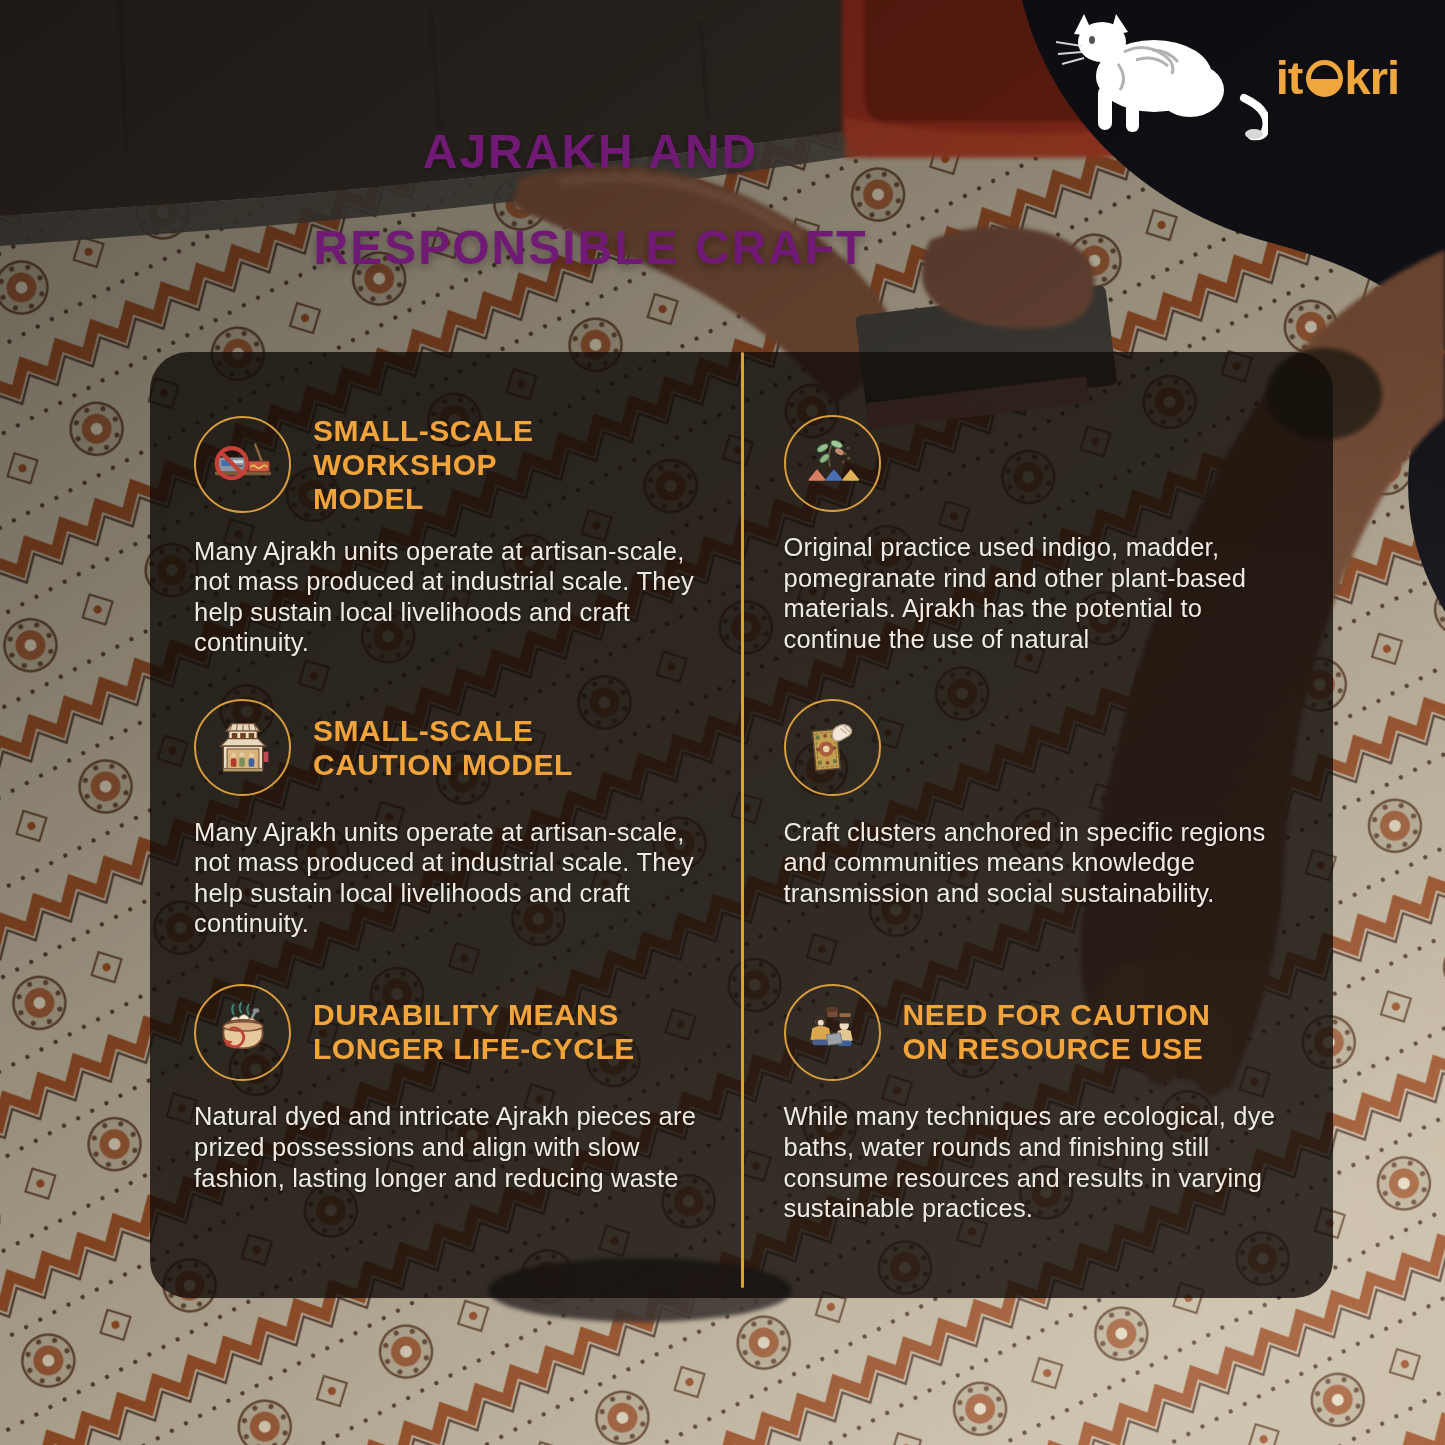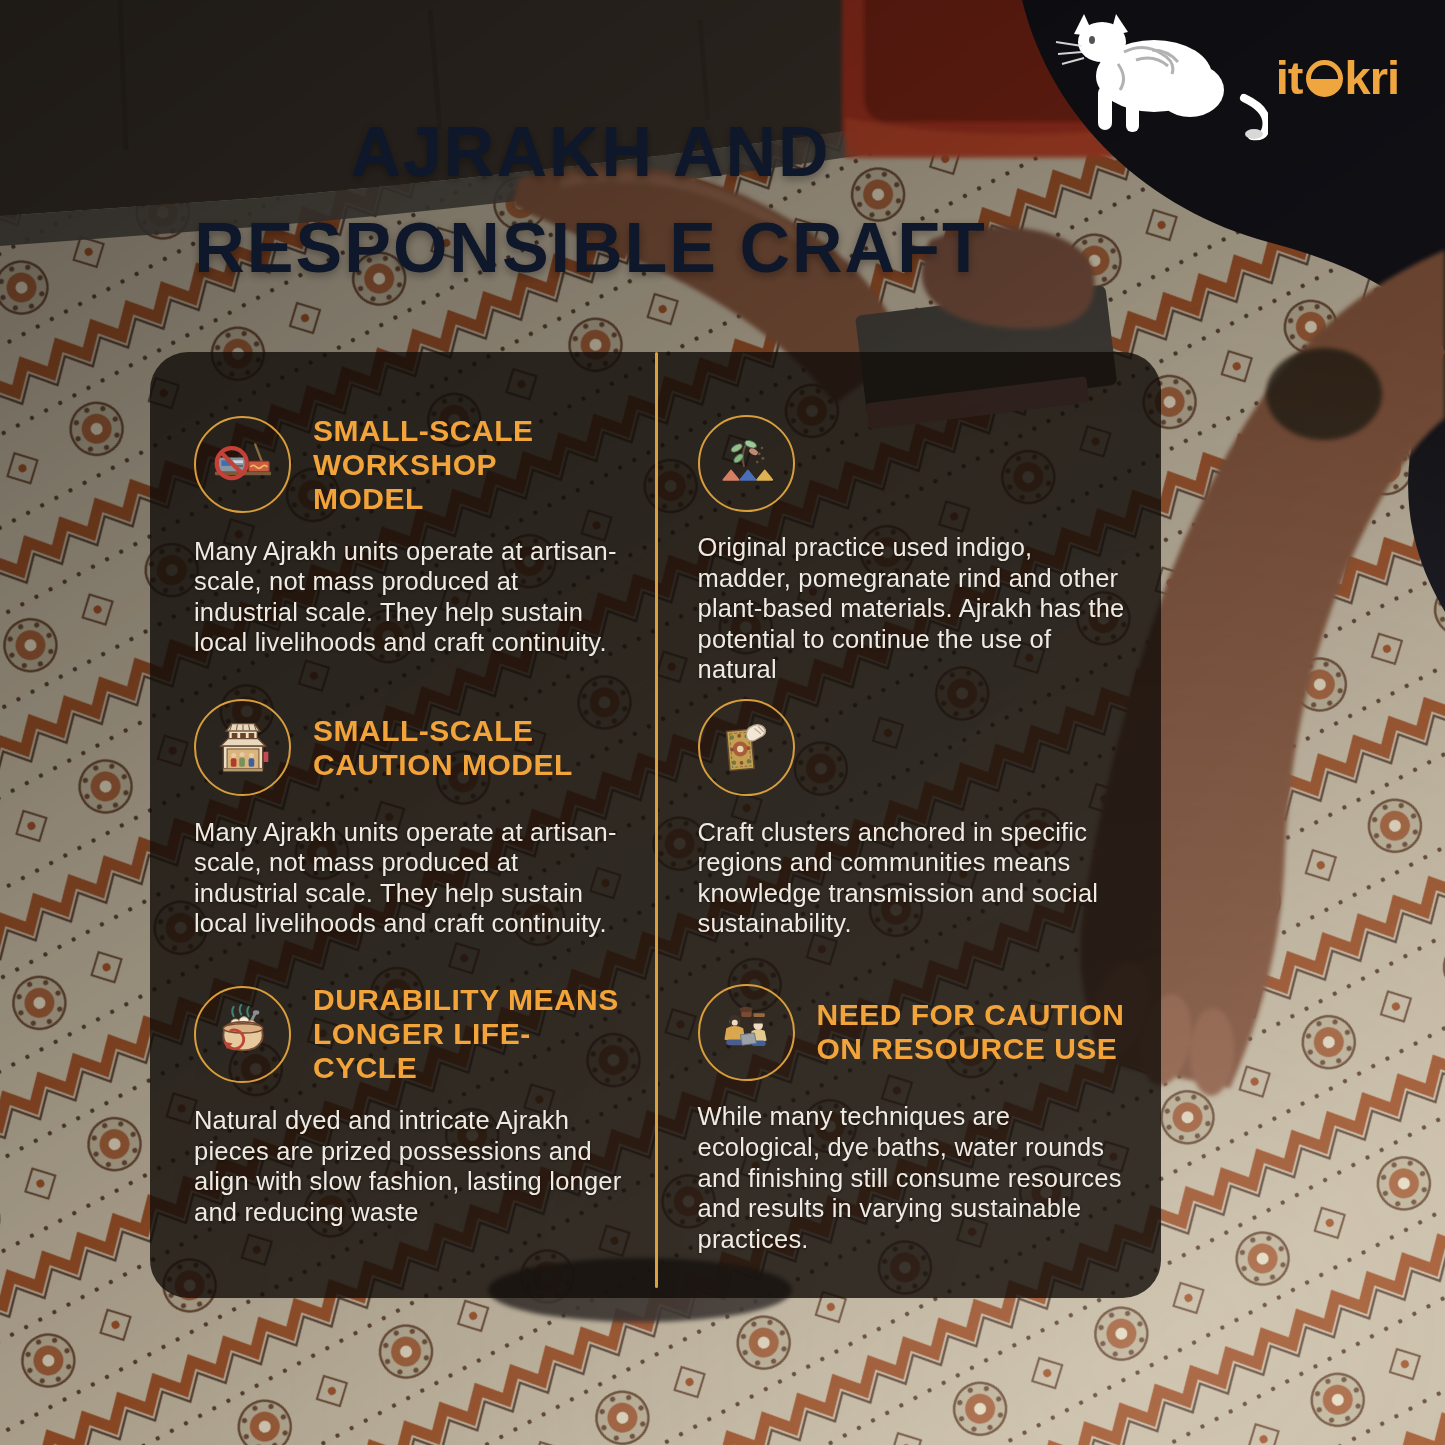--- a/index.html
+++ b/index.html
@@ -15,26 +15,26 @@
     font-weight:700;font-size:47px;color:#EFA63F;letter-spacing:-1px;
     display:flex;
   }
   .logo .o{
     display:inline-block;width:27px;height:27px;border:5px solid #EFA63F;border-radius:50%;
     background:linear-gradient(180deg, rgba(0,0,0,0) 50%, #EFA63F 50%);
     margin:10px 2px 0 3px;
   }
   .title{
     position:absolute;left:0;top:104px;width:1181px;margin:0;
-    text-align:center;color:#0f172a;font-weight:700;font-size:70px;
+    text-align:center;color:#701a75;font-weight:700;font-size:48px;
     line-height:96px;letter-spacing:2px;white-space:pre-line;
     text-shadow:0 3px 10px rgba(0,0,0,.35);
   }
   .panel{
-    position:absolute;left:150px;top:352px;width:1011px;height:946px;
+    position:absolute;left:150px;top:352px;width:1183px;height:946px;
     background:rgba(18,13,9,.8);border-radius:38px;
     box-sizing:border-box;padding:62px 34px 30px 44px;
     display:grid;grid-template-columns:1fr 1fr;grid-template-rows:1fr 1fr 1fr;
     column-gap:74px;
   }
   .divider{
     position:absolute;left:calc(50% - 1px);top:0;bottom:10px;width:3px;
     background:#DAA13C;border-radius:2px;
   }
   .cell{min-width:0;}

